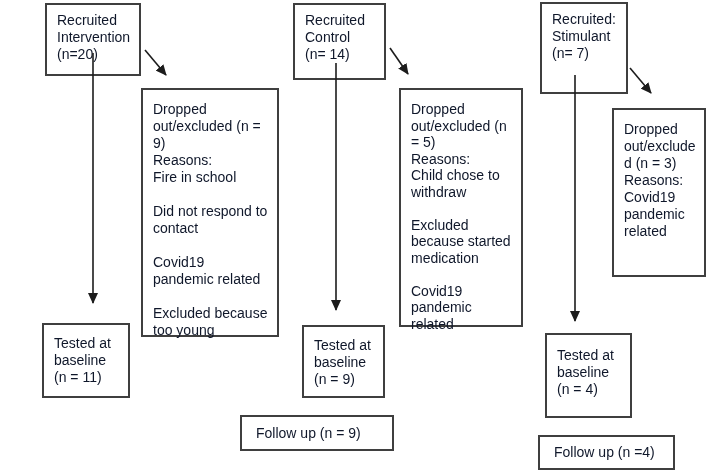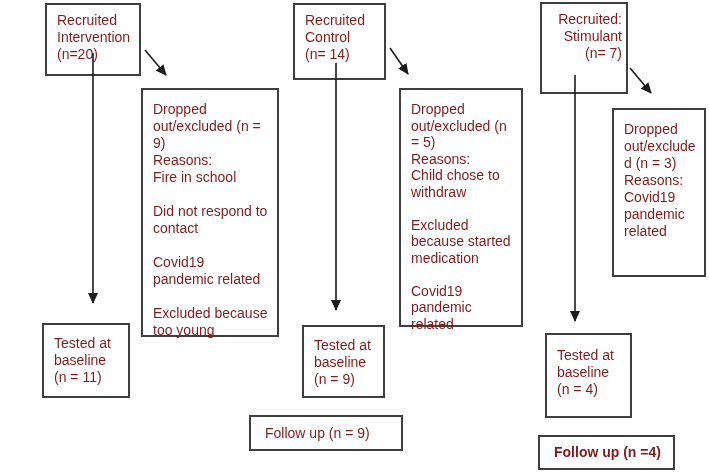--- a/index.html
+++ b/index.html
@@ -6,21 +6,21 @@
     margin: 0;
     padding: 0;
     background: #ffffff;
   }
   .canvas {
     position: relative;
     width: 709px;
     height: 473px;
     background: #ffffff;
     font-family: "Liberation Sans", sans-serif;
-    color: #7f1d1d;
+    color: #0f172a;
     overflow: hidden;
   }
   .box {
     position: absolute;
     box-sizing: border-box;
     border: 2px solid #3f3f3f;
     background: #ffffff;
     font-size: 14px;
     line-height: 17px;
     white-space: pre-line;
@@ -28,33 +28,33 @@
   }
   .followup {
     display: flex;
     align-items: center;
     white-space: pre;
     padding: 0 4px 0 14px;
   }
   
   .b-r1 { left: 45px;  top: 3px;  width: 96px;  height: 73px; }
   .b-r2 { left: 293px; top: 3px;  width: 93px;  height: 77px; }
-  .b-r3 { left: 540px; top: 2px;  width: 88px;  height: 92px; text-align: right; }
+  .b-r3 { left: 540px; top: 2px;  width: 88px;  height: 92px; }
   
   .b-d1 { left: 141px; top: 88px;  width: 138px; height: 249px; padding-top: 11px; }
   .b-d2 { left: 399px; top: 88px;  width: 124px; height: 239px; padding-top: 11px; line-height: 16.5px; }
   .b-d3 { left: 612px; top: 108px; width: 94px;  height: 169px; padding-top: 11px; }
   
   .b-t1 { left: 42px;  top: 323px; width: 88px; height: 75px; padding-top: 10px; }
   .b-t2 { left: 302px; top: 325px; width: 83px; height: 73px; padding-top: 10px; }
   .b-t3 { left: 545px; top: 333px; width: 87px; height: 85px; padding-top: 12px; }
   
   .b-f1 { left: 2px;   top: 406px; width: 141px; height: 36px; }
-  .b-f2 { left: 249px; top: 415px; width: 154px; height: 36px; text-align: center; }
-  .b-f3 { left: 538px; top: 435px; width: 137px; height: 35px; font-weight: bold; }
+  .b-f2 { left: 240px; top: 415px; width: 154px; height: 36px; text-align: center; }
+  .b-f3 { left: 538px; top: 435px; width: 137px; height: 35px; }
 
   .arrows {
     position: absolute;
     left: 0;
     top: 0;
     z-index: 10;
     pointer-events: none;
   }
 </style>
 </head>

